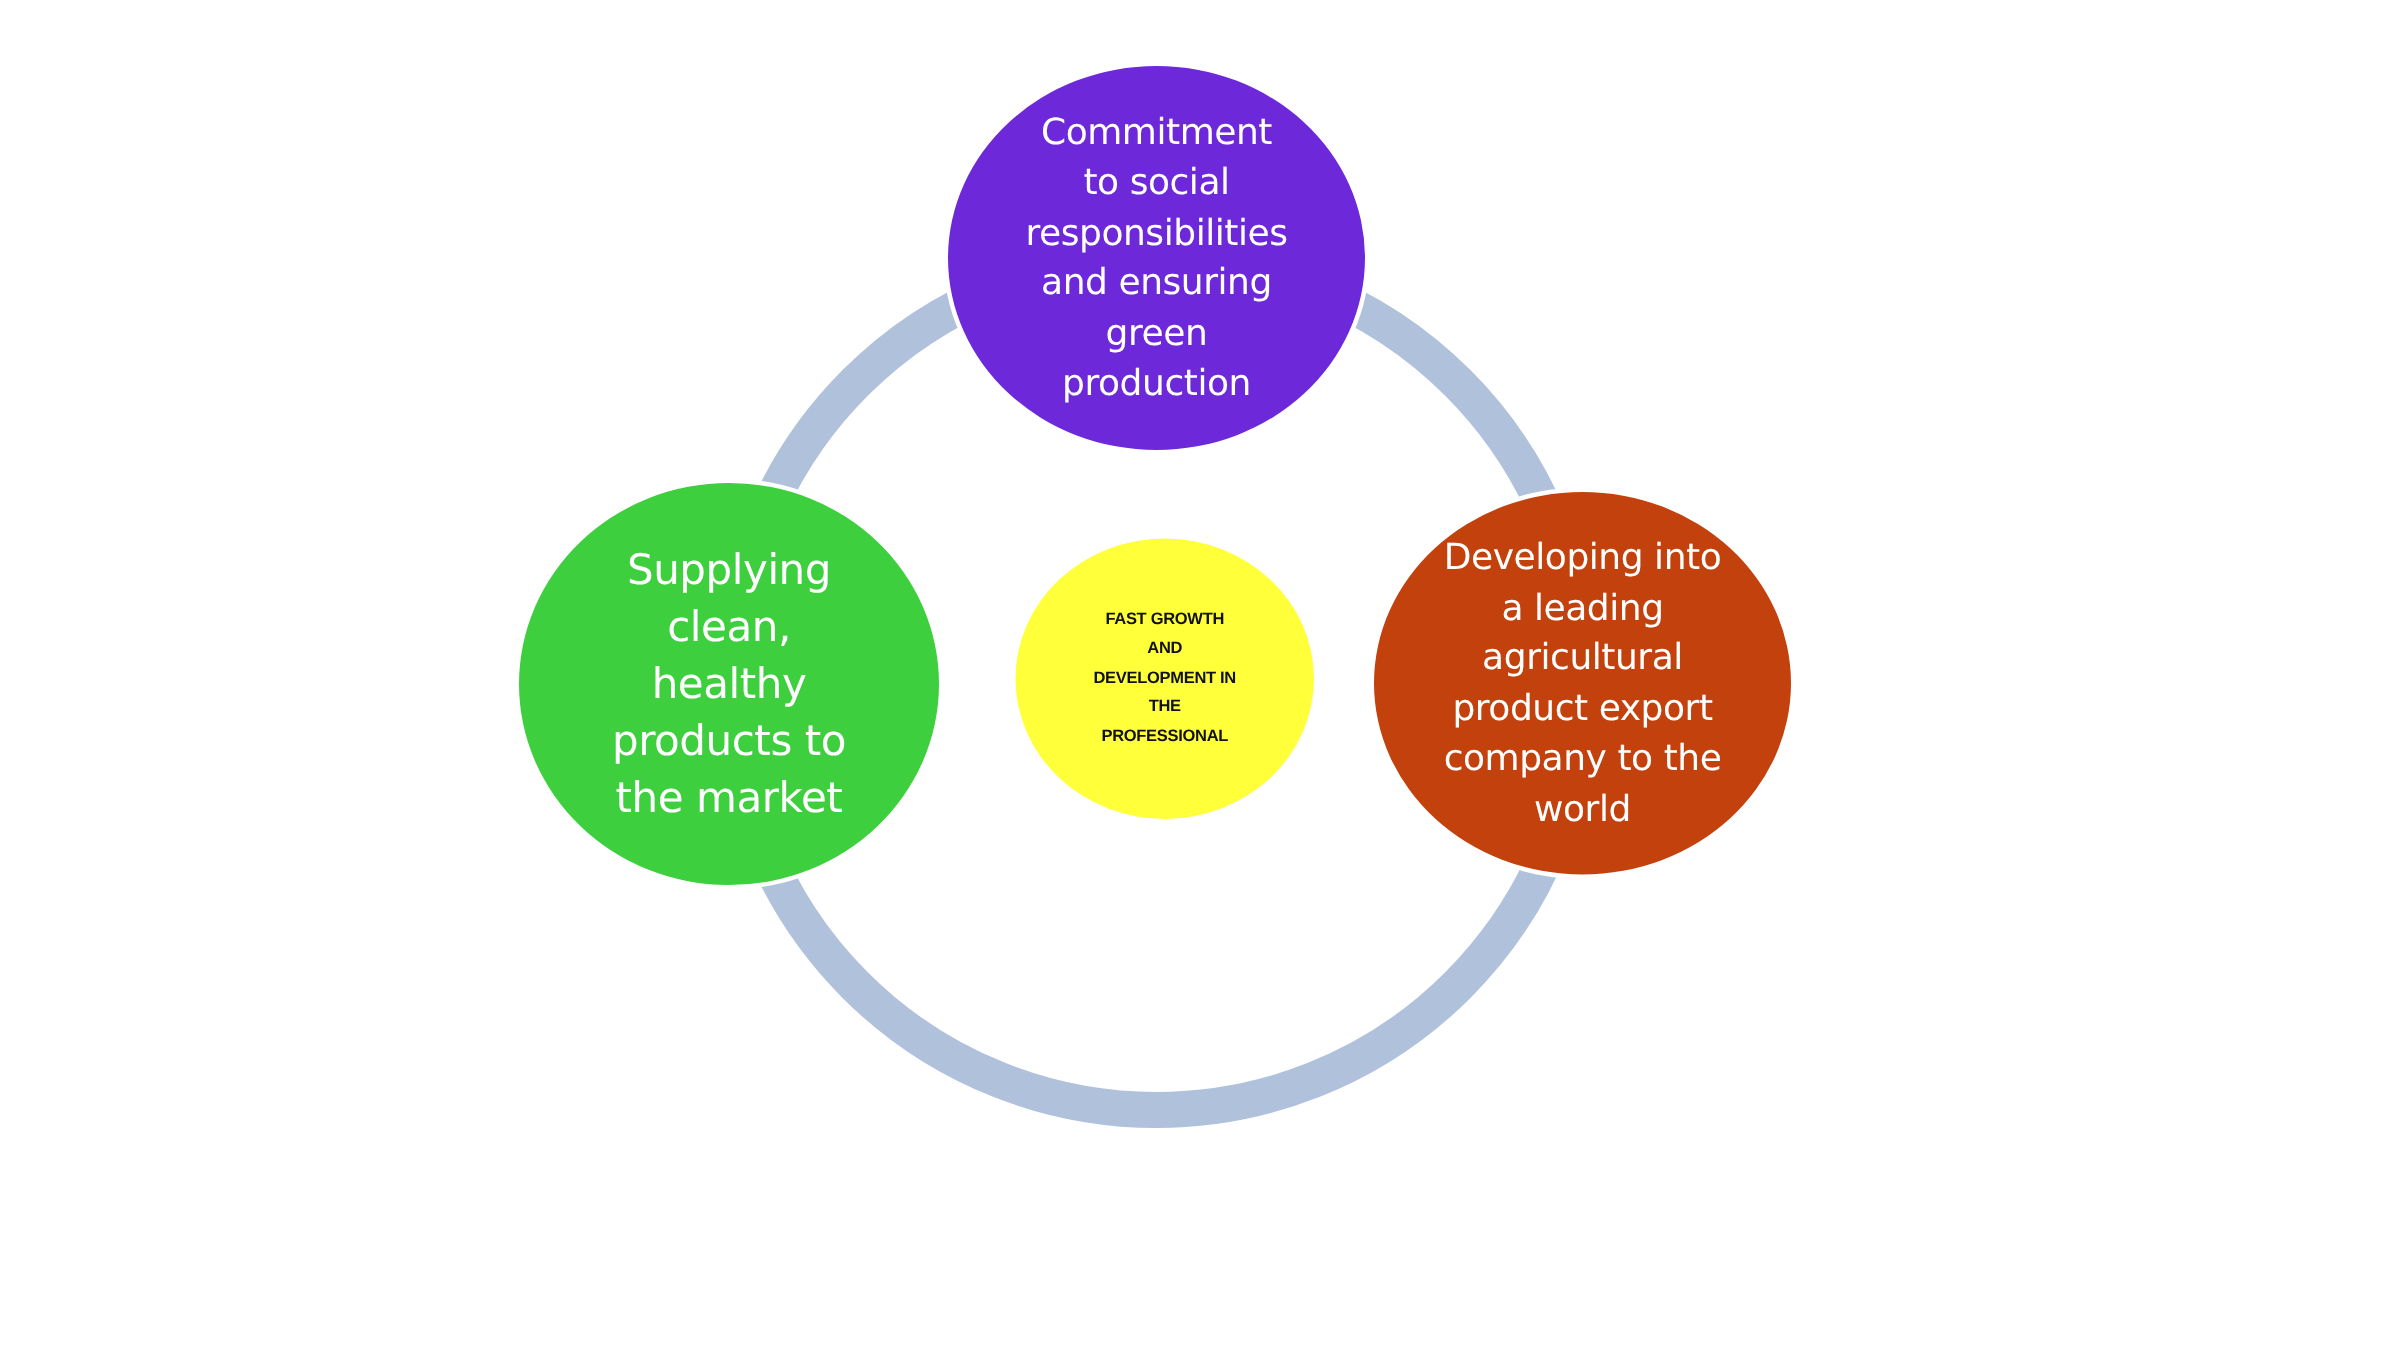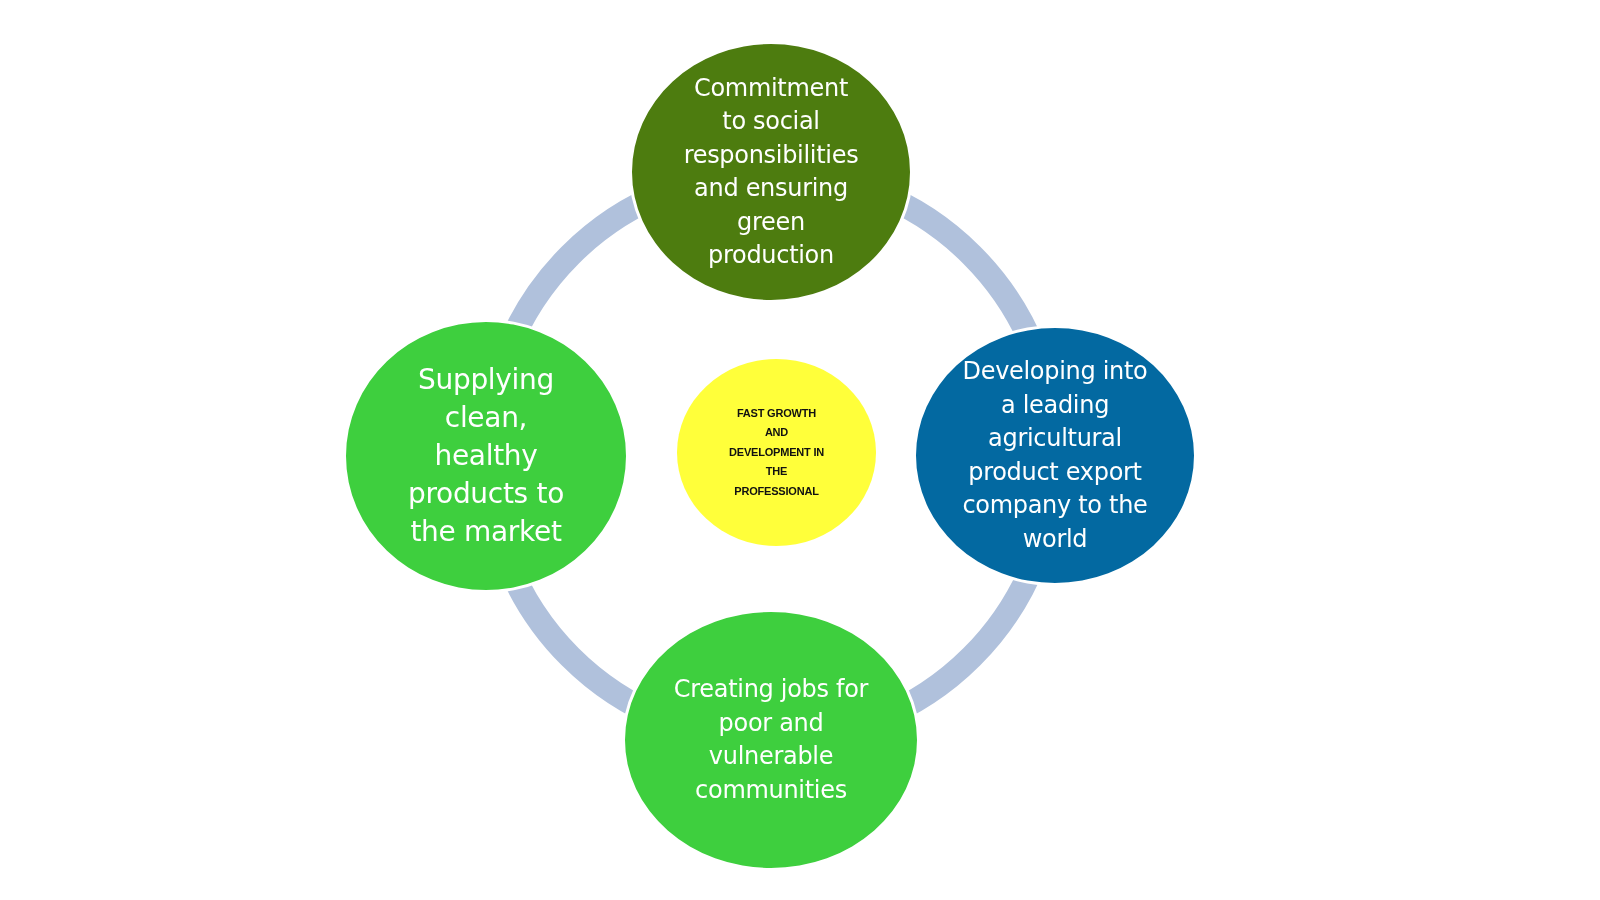--- a/index.html
+++ b/index.html
@@ -57,44 +57,38 @@
     }
   </style>
 </head>
 <body style="background: rgb(255, 255, 255);">
 
 <div id="stage">
   <svg id="ring" width="1600" height="900">
     <circle cx="771" cy="456" r="284" fill="none" stroke-width="24" stroke="#b0c1dc"></circle>
   </svg>
 
-  <div class="node outer" id="node-top" style="background: #4d7c0f; color: rgb(255, 255, 255); border-color: rgb(255, 255, 255);">
+  <div class="node outer" id="node-top" style="background: #6d28d9; color: rgb(255, 255, 255); border-color: rgb(255, 255, 255);">
     <span class="label">Commitment
 to social
 responsibilities
 and ensuring
 green
 production</span>
   </div>
 
-  <div class="node outer" id="node-right" style="background: #0369a1; color: rgb(255, 255, 255); border-color: rgb(255, 255, 255);">
+  <div class="node outer" id="node-right" style="background: #c2410c; color: rgb(255, 255, 255); border-color: rgb(255, 255, 255);">
     <span class="label">Developing into
 a leading
 agricultural
 product export
 company to the
 world</span>
   </div>
 
-  <div class="node outer" id="node-bottom" style="background: rgb(62, 207, 62); color: rgb(255, 255, 255); border-color: rgb(255, 255, 255);">
-    <span class="label">Creating jobs for
-poor and
-vulnerable
-communities</span>
-  </div>
 
   <div class="node outer" id="node-left" style="background: rgb(62, 207, 62); color: rgb(255, 255, 255); border-color: rgb(255, 255, 255);">
     <span class="label">Supplying
 clean,
 healthy
 products to
 the market</span>
   </div>
 
   <div class="node" id="node-center" style="background: rgb(255, 255, 58); color: rgb(17, 17, 17);">

